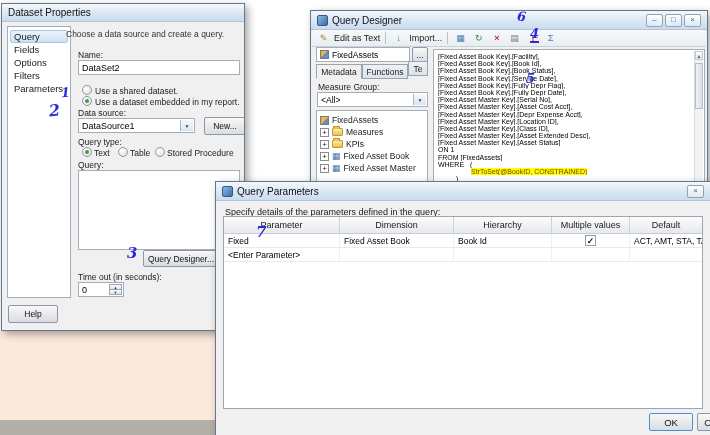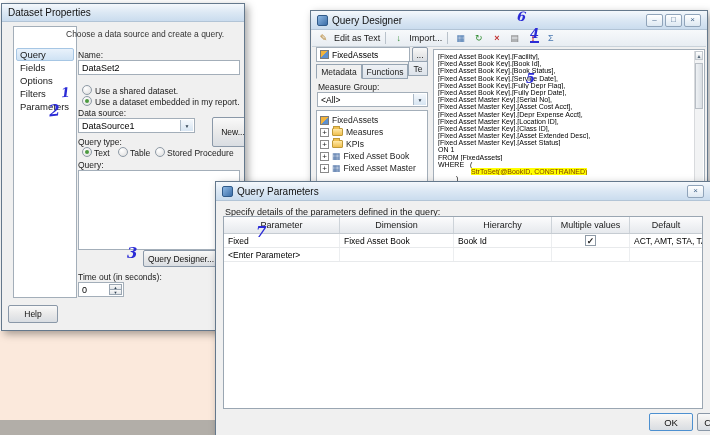--- a/index.html
+++ b/index.html
@@ -34,21 +34,21 @@
                  display:flex; align-items:center; justify-content:center;
                  font-size:5px; color:#345; }
   .radio { position:absolute; width:10px; height:10px; border-radius:50%;
            border:1px solid #8e9aa6; background:radial-gradient(circle at 35% 30%,#fff,#dcdcdc); }
   .radio.on::after { content:""; position:absolute; left:2px; top:2px; width:4px; height:4px;
                      border-radius:50%; background:#4c9a3f; }
   .chk { width:11px; height:11px; border:1px solid #8e9aa6; background:#fff; display:flex;
          align-items:center; justify-content:center; font-size:9px; font-weight:bold; color:#222; }
 
   
-  .navbox { position:absolute; background:#fff; border:1px solid #a3aeb9; padding:21px 2px;margin-left:6px; }
+  .navbox { position:absolute; background:#fff; border:1px solid #a3aeb9; padding:3px 2px; }
   .navitem { height:13px; font-size:9.5px; padding:1px 4px; color:#1a1a1a; white-space:nowrap; }
   .navitem.active { background:linear-gradient(#e9f2fb,#cfe2f4); border:1px solid #a6c6e4;
                     border-radius:2px; padding:0 3px; }
 
   
   .tb { position:absolute; left:1px; right:1px; top:19px; height:17px;
         background:linear-gradient(#f7f9fb,#e8edf2); border-bottom:1px solid #c9d2da;
         display:flex; align-items:center; gap:3px; padding:0 4px; font-size:9px; }
   .tbi { width:15px; height:13px; display:flex; align-items:center; justify-content:center;
          font-size:9px; flex:0 0 15px; }
@@ -137,21 +137,21 @@
   <div class="lbl" style="left:93px;top:82px;">Use a shared dataset.</div>
 
   <span class="radio on" style="left:80px;top:92px;"></span>
   <div class="lbl" style="left:93px;top:93px;">Use a dataset embedded in my report.</div>
 
   <div class="lbl" style="left:76px;top:104px;">Data source:</div>
   <div class="tbox" style="left:76px;top:114px;width:117px;height:15px;">
     <span>DataSource1</span>
     <span class="combo-arrow">▼</span>
   </div>
-  <div class="btn" style="left:210px;top:113px;width:42px;height:30px;">New...</div>
+  <div class="btn" style="left:202px;top:113px;width:42px;height:18px;">New...</div>
 
   <div class="lbl" style="left:76px;top:133px;">Query type:</div>
   <span class="radio on" style="left:80px;top:143px;"></span>
   <div class="lbl" style="left:92px;top:144px;">Text</div>
   <span class="radio" style="left:116px;top:143px;"></span>
   <div class="lbl" style="left:128px;top:144px;">Table</div>
   <span class="radio" style="left:153px;top:143px;"></span>
   <div class="lbl" style="left:165px;top:144px;">Stored Procedure</div>
 
   <div class="lbl" style="left:76px;top:156px;">Query:</div>

